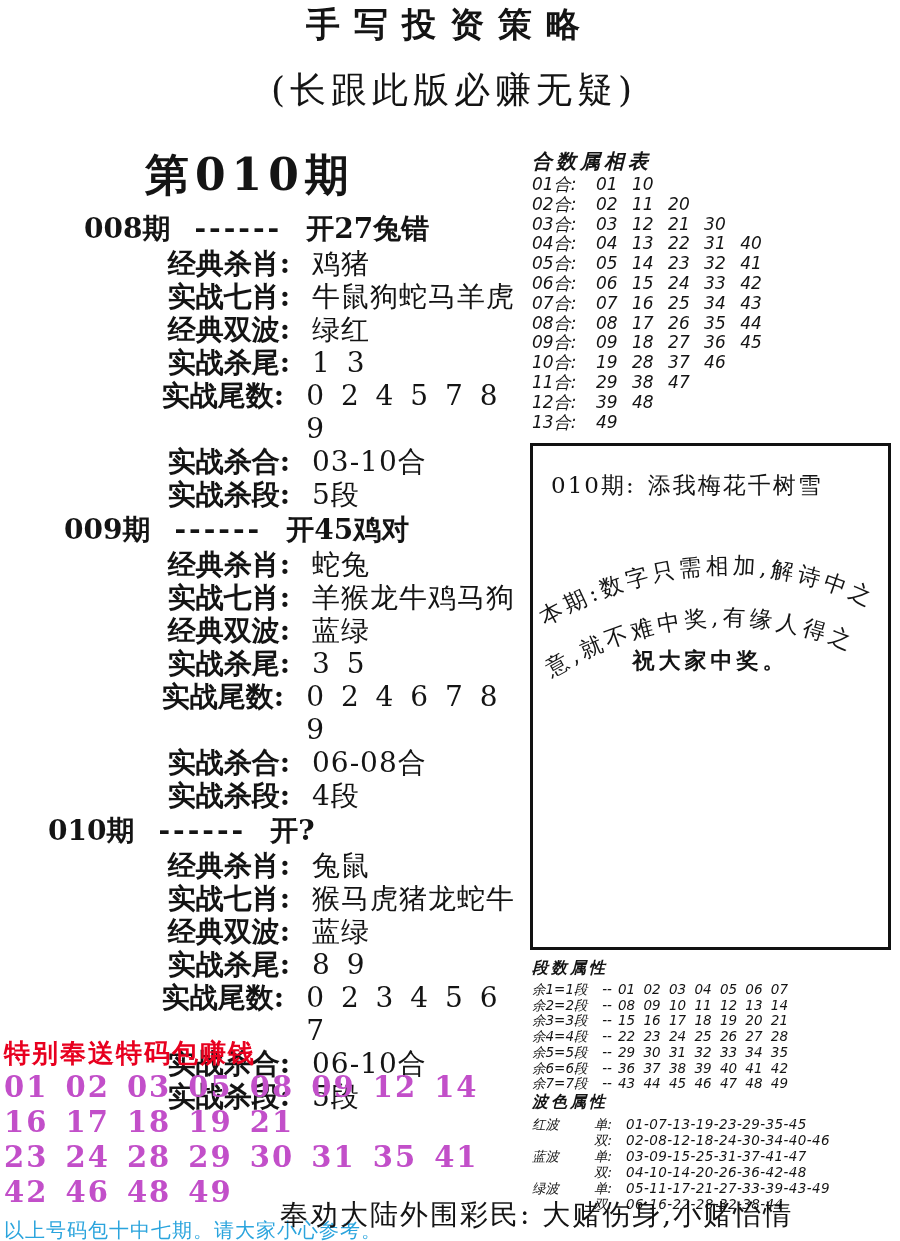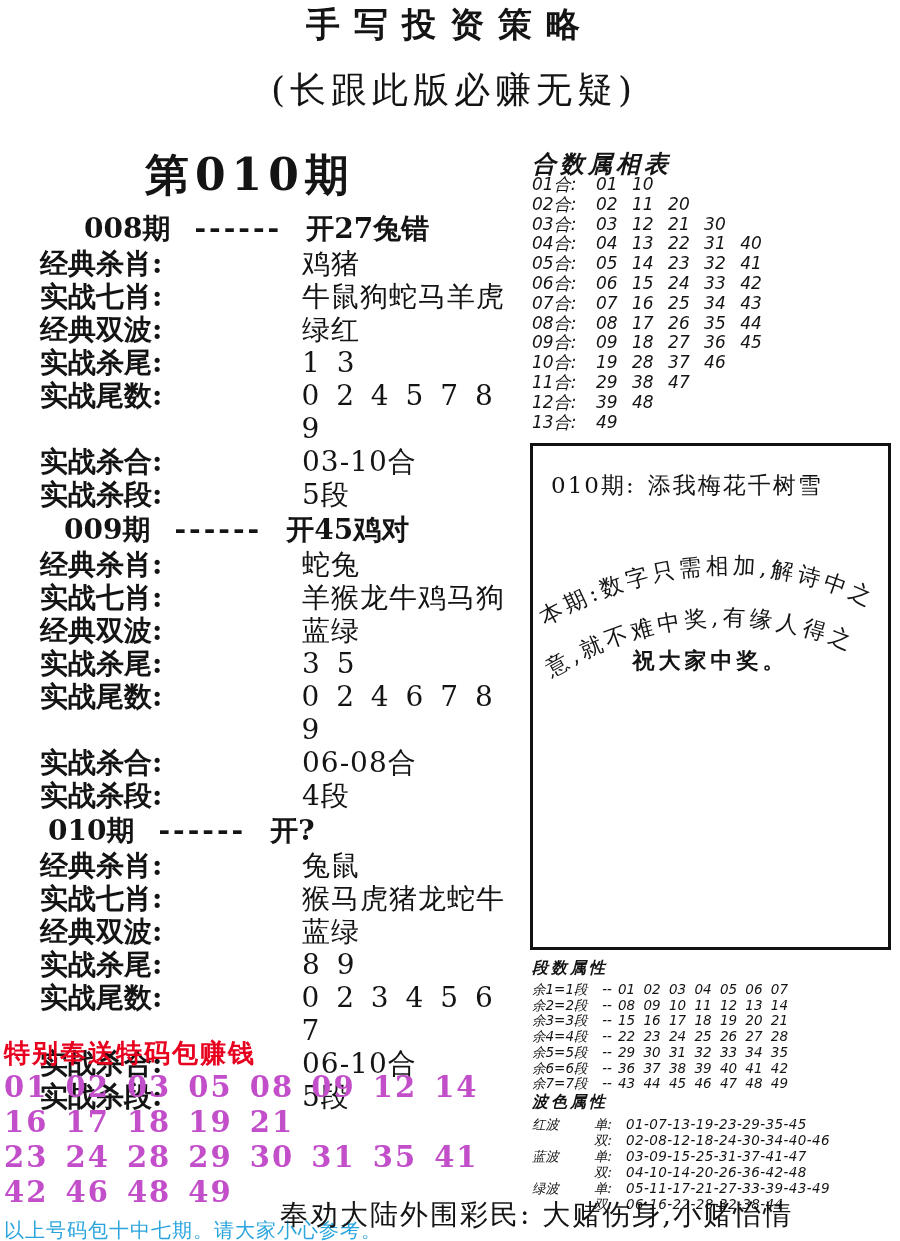--- a/index.html
+++ b/index.html
@@ -16,34 +16,34 @@
   .sub-title{position:absolute;top:66px;left:4px;width:100%;text-align:center;
     font-size:36px;font-weight:500;letter-spacing:5px;}
 
   
   .left-col{position:absolute;left:0;top:146px;width:528px;padding-left:40px;}
   .issue-heading{font-size:44px;font-weight:700;letter-spacing:6px;margin-left:105px;height:64px;}
   .period-header{display:flex;gap:24px;font-size:28px;line-height:37px;font-weight:600;}
   .ph0{margin-left:44px}.ph1{margin-left:24px}.ph2{margin-left:8px}
   .dashes{letter-spacing:3px;}
   .detail-row{display:flex;font-size:28px;line-height:33px;}
-  .dl{width:250px;text-align:left;font-weight:600;}
-  .dv{margin-left:12px;letter-spacing:1px;word-spacing:6px;}
+  .dl{width:250px;text-align:right;font-weight:600;}
+  .dv{margin-left:22px;letter-spacing:1px;word-spacing:6px;}
 
   
   .special{position:absolute;left:4px;top:1036px;width:520px;}
   .special-heading{color:var(--c-red);font-size:26px;font-weight:700;letter-spacing:2px;height:34px;}
   .special-numbers{color:var(--c-magenta);font-size:29px;font-weight:600;
     font-family:"DejaVu Serif",serif;letter-spacing:2px;word-spacing:5px;line-height:35px;}
   .special-note{color:var(--c-cyan);font-size:20px;line-height:24px;margin-top:3px;letter-spacing:1px;}
   .special-note.first{margin-top:8px;}
 
   
   .sum-table{position:absolute;left:532px;top:148px;width:364px;}
-  .sum-title{font-size:24px;font-weight:700;font-style:italic;letter-spacing:4px;height:27px;}
+  .sum-title{font-size:20px;font-weight:700;font-style:italic;letter-spacing:4px;height:27px;}
   .sum-row{display:flex;font-size:17px;line-height:19.8px;font-style:italic;}
   .sum-label{width:54px;}
   .sum-nums{margin-left:10px;word-spacing:9px;}
 
   
   .poem-box{position:absolute;left:530px;top:443px;width:361px;height:507px;border:3px solid #111;background:#fff;}
   .poem-heading{margin:24px 0 0 18px;font-size:23px;letter-spacing:2px;display:flex;gap:12px;}
   .arc-svg{position:absolute;left:0;top:80px;width:355px;height:170px;overflow:visible;}
   .arc-svg text{letter-spacing:4px;fill:var(--ink);font-family:"DejaVu Serif",serif;}
   .blessing{position:absolute;top:200px;left:0;width:100%;text-align:center;

